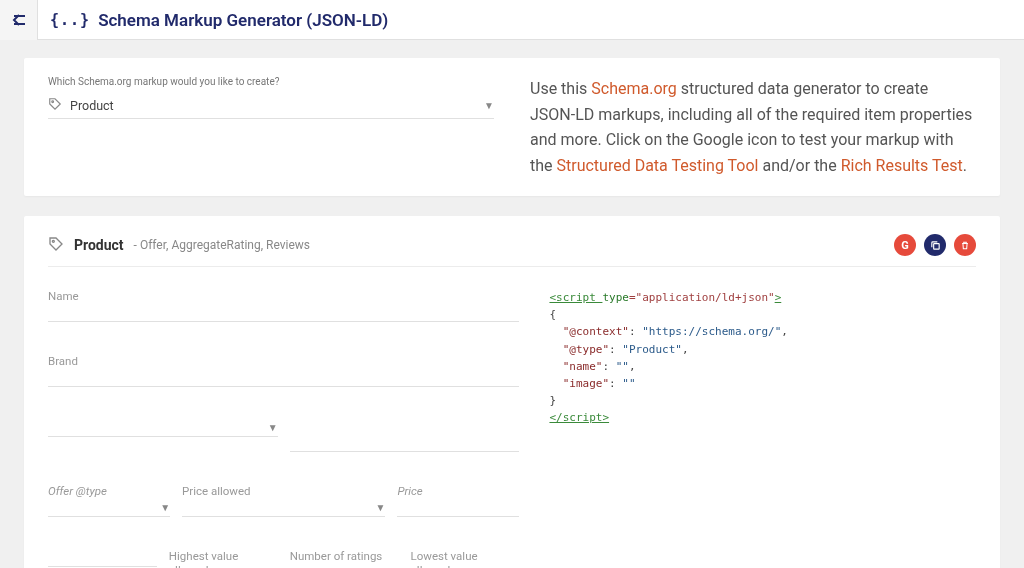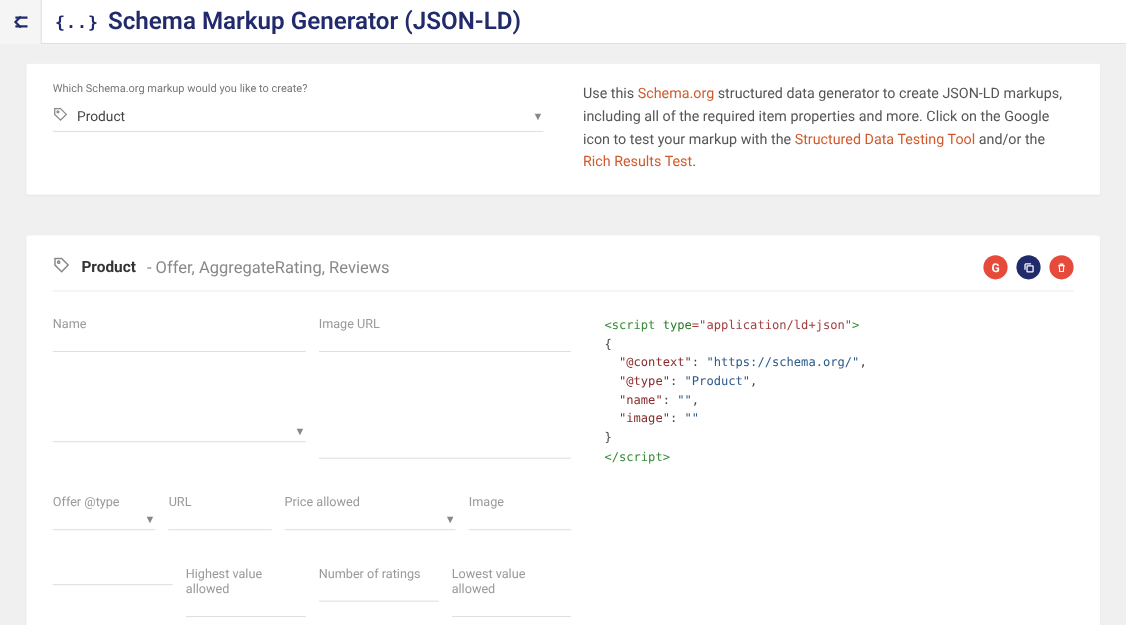--- a/index.html
+++ b/index.html
@@ -31,38 +31,38 @@
       margin-left: 12px;
       margin-right: 8px;
       color: #212a6b;
       font-family: ui-monospace, monospace;
       font-size: 15px;
       font-weight: bold;
       letter-spacing: 1px;
     }
     .page-title {
       color: #212a6b;
-      font-size: 22px;
+      font-size: 17px;
       font-weight: 600;
     }
     .container {
       max-width: 1000px;
       margin: 18px auto 0 auto;
       padding: 0 12px;
     }
     .card {
       background: #fff;
       border-radius: 2px;
       padding: 18px 24px;
-      margin-bottom: 37px;
+      margin-bottom: 20px;
       box-shadow: 0 1px 2px rgba(0,0,0,0.04);
     }
     .top-card { display: flex; gap: 36px; }
     .top-left { flex: 1; }
-    .top-right { flex: 1; font-size: 13px; color: #555; line-height: 1.6; }
+    .top-right { flex: 1; font-size: 16px; color: #555; line-height: 1.6; }
     .top-right a { color: #d05a2c; text-decoration: none; }
     .prompt-label { font-size: 10px; color: #777; margin-bottom: 6px; }
     .select-line {
       display: flex;
       align-items: center;
       border-bottom: 1px solid #e0e0e0;
       padding: 4px 0;
       gap: 8px;
     }
     .select-line .val { flex: 1; color: #444; font-size: 12.5px; }
@@ -72,56 +72,56 @@
     .section-head {
       display: flex;
       align-items: center;
       justify-content: space-between;
       border-bottom: 1px solid #ececec;
       padding-bottom: 10px;
       margin-bottom: 22px;
     }
     .section-title-wrap { display: flex; align-items: center; gap: 10px; }
     .section-title { font-size: 14px; font-weight: 700; color: #333; }
-    .section-sub { font-size: 15px; color: #888; font-weight: 400; text-align: right; }
+    .section-sub { font-size: 12px; color: #888; font-weight: 400; text-align: right; }
     .action-icons { display: flex; gap: 8px; }
     .circ {
       width: 22px; height: 22px; border-radius: 50%;
       display: flex; align-items: center; justify-content: center;
       color: #fff; font-size: 11px; cursor: pointer;
     }
     .circ.google { background: #e64a3b; font-weight: bold; }
     .circ.copy { background: #212a6b; }
     .circ.del { background: #e64a3b; }
 
     .form-area { display: flex; gap: 30px; }
     .form-cols { flex: 1.05; }
     .code-col { flex: 0.95; min-width: 350px; }
 
     .row { display: flex; gap: 12px; margin-bottom: 32px; }
     .field { flex: 1; }
-    .field.small { flex: 0.6; }
+    .field.small { flex: 0.6; font-style: italic; }
     .field-label { font-size: 11.5px; color: #999; margin-bottom: 1px; }
     .field-input {
       border: none;
       border-bottom: 1px solid #e0e0e0;
       padding: 3px 0;
       height: 18px;
       display: flex;
       align-items: center;
     }
     .field-input.sel { justify-content: space-between; }
 
     pre.code {
       font-family: ui-monospace, SFMono-Regular, Menlo, Consolas, monospace;
       font-size: 11px;
       line-height: 1.55;
       white-space: pre;
     }
-    .c-tag { color: #3a8a3a; }
+    .c-tag { color: #3a8a3a; text-decoration: underline; }
     .c-attr { color: #2a7a2a; }
     .c-str { color: #a04040; }
     .c-key { color: #8a2b2b; }
     .c-val { color: #2b5a8a; }
     .c-punc { color: #444; }
   </style>
 </head>
 <body>
 
 <div class="header">
@@ -186,27 +186,27 @@
     </div>
 
     <div class="form-area">
       <div class="form-cols">
 
         <div class="row">
           <div class="field">
             <div class="field-label">Name</div>
             <div class="field-input"></div>
           </div>
-          <div class="field">
-            <div class="field-label">Image URL</div>
-            <div class="field-input"></div>
-          </div>
-        </div>
-
-        <div class="row">
+        </div>
+
+        <div class="row">
+          <div class="field">
+            <div class="field-label">Brand</div>
+            <div class="field-input"></div>
+          </div>
         </div>
 
         <div class="row">
           <div class="field">
             <div class="field-input sel">
                 <span></span>
                 <span class="chev">▼</span>
               </div>
           </div>
           <div class="field">
@@ -216,33 +216,29 @@
         </div>
 
         <div class="row">
           <div class="field small">
             <div class="field-label">Offer @type</div>
             <div class="field-input sel">
                 <span></span>
                 <span class="chev">▼</span>
               </div>
           </div>
-          <div class="field small">
-            <div class="field-label">URL</div>
-            <div class="field-input"></div>
-          </div>
           <div class="field">
             <div class="field-label">Price allowed</div>
             <div class="field-input sel">
                 <span></span>
                 <span class="chev">▼</span>
               </div>
           </div>
           <div class="field small">
-            <div class="field-label">Image</div>
+            <div class="field-label">Price</div>
             <div class="field-input"></div>
           </div>
         </div>
 
         <div class="row">
           <div class="field">
             <div class="field-input"></div>
           </div>
           <div class="field">
             <div class="field-label">Highest value allowed</div>

